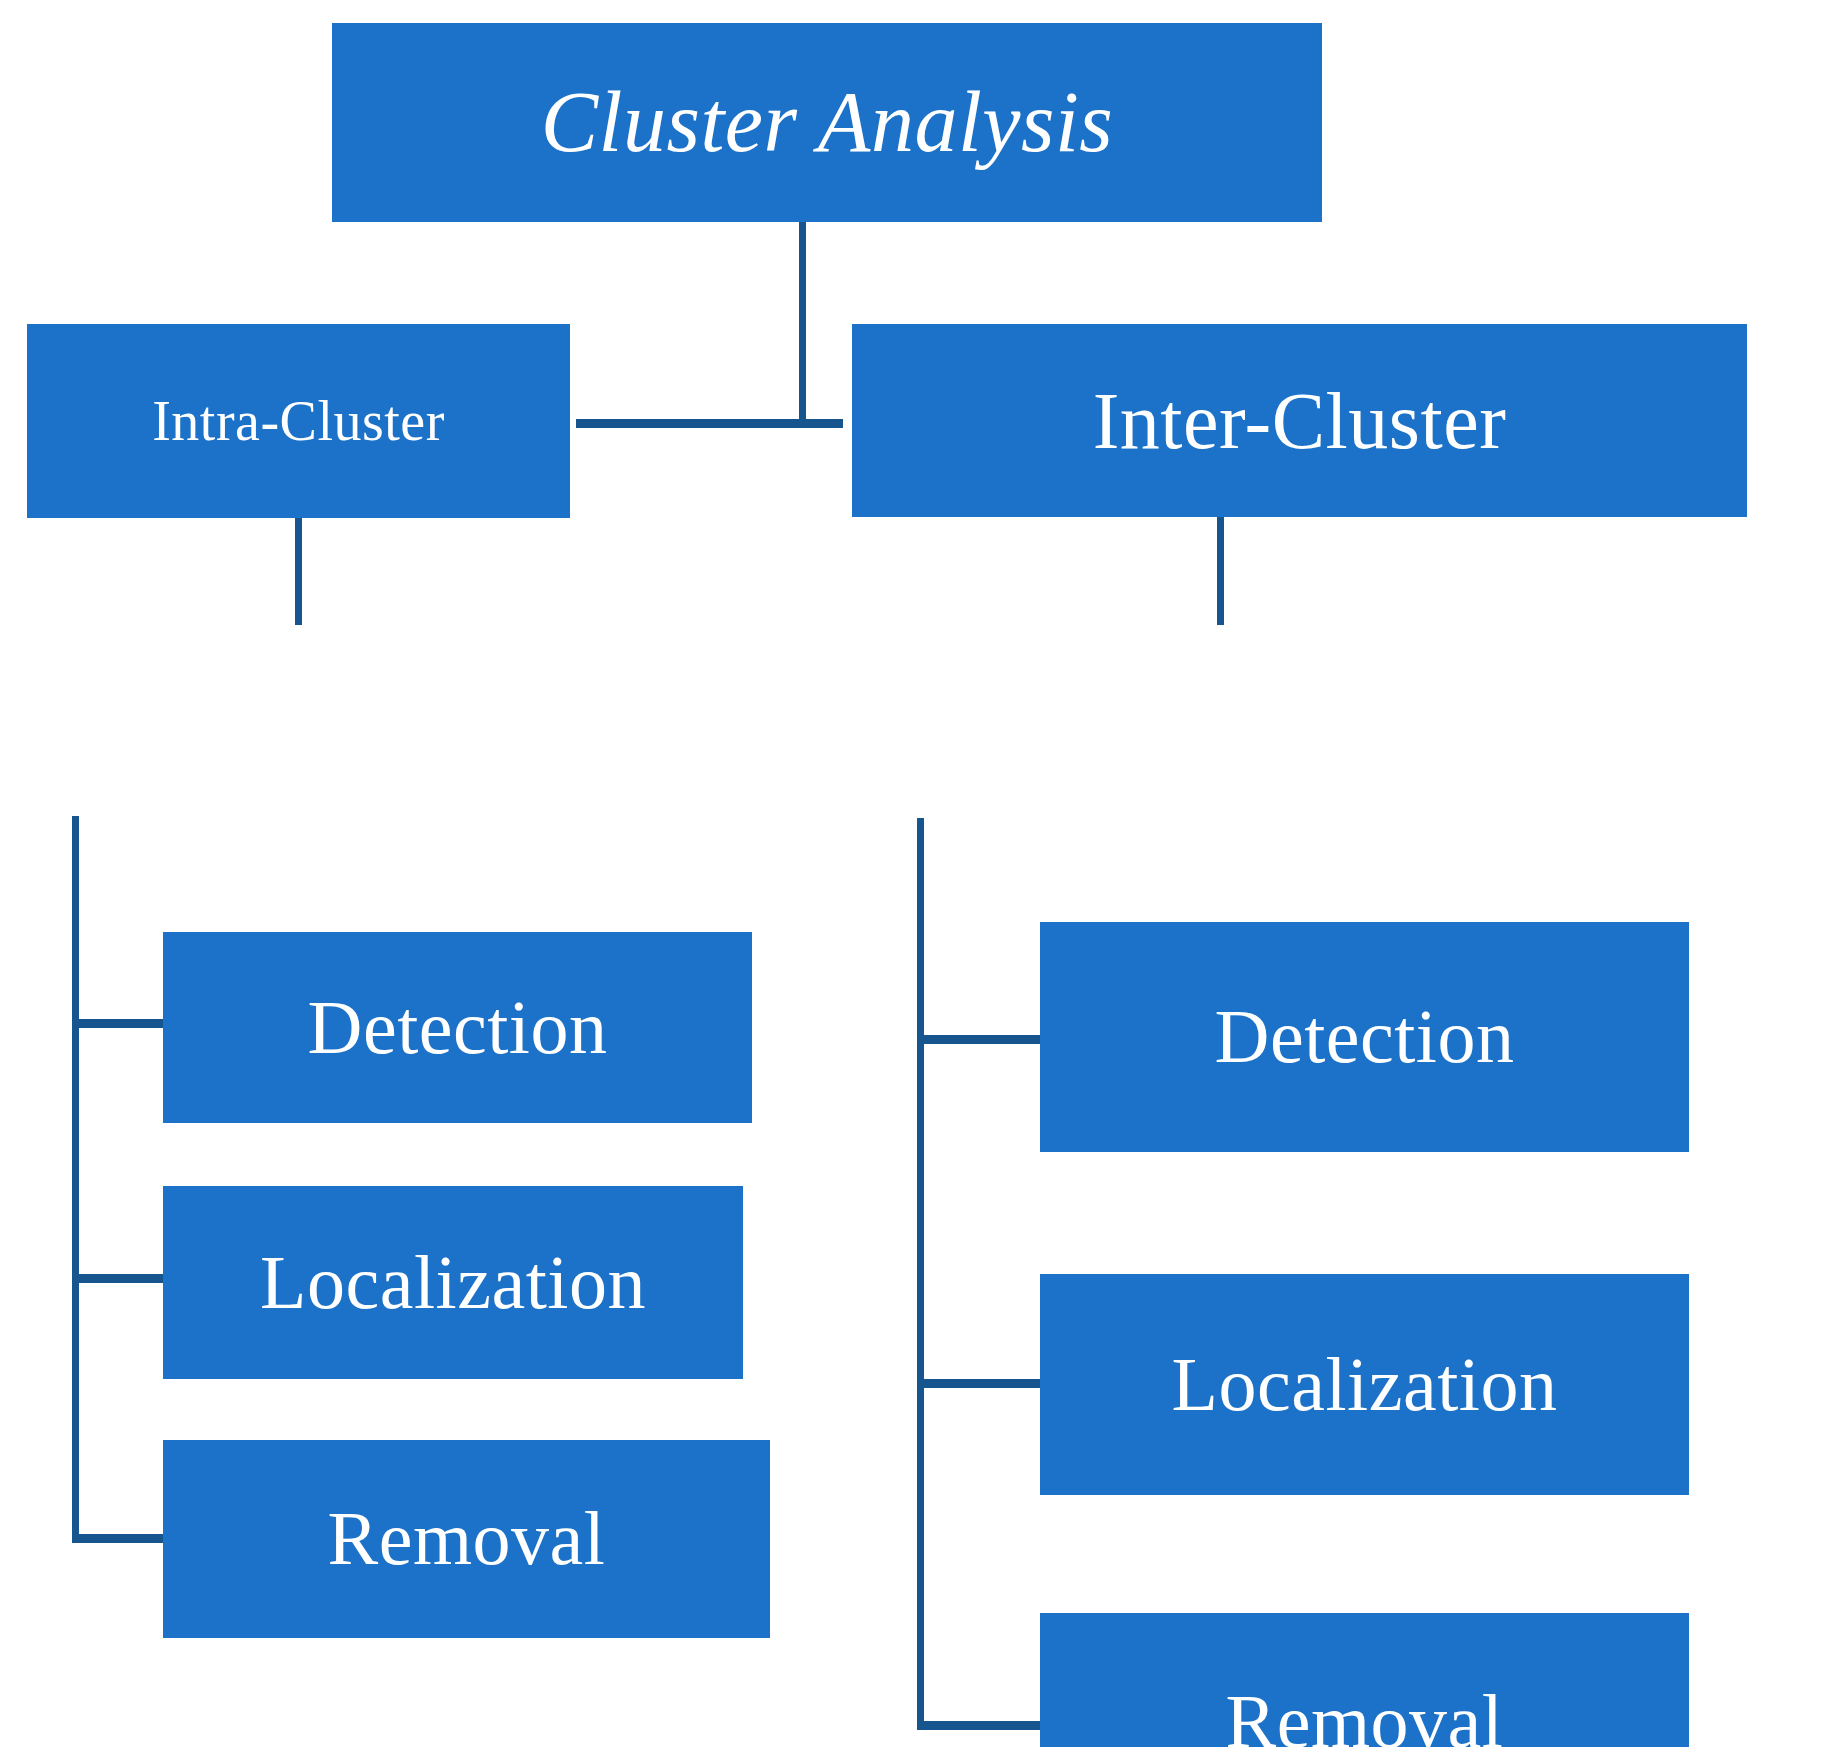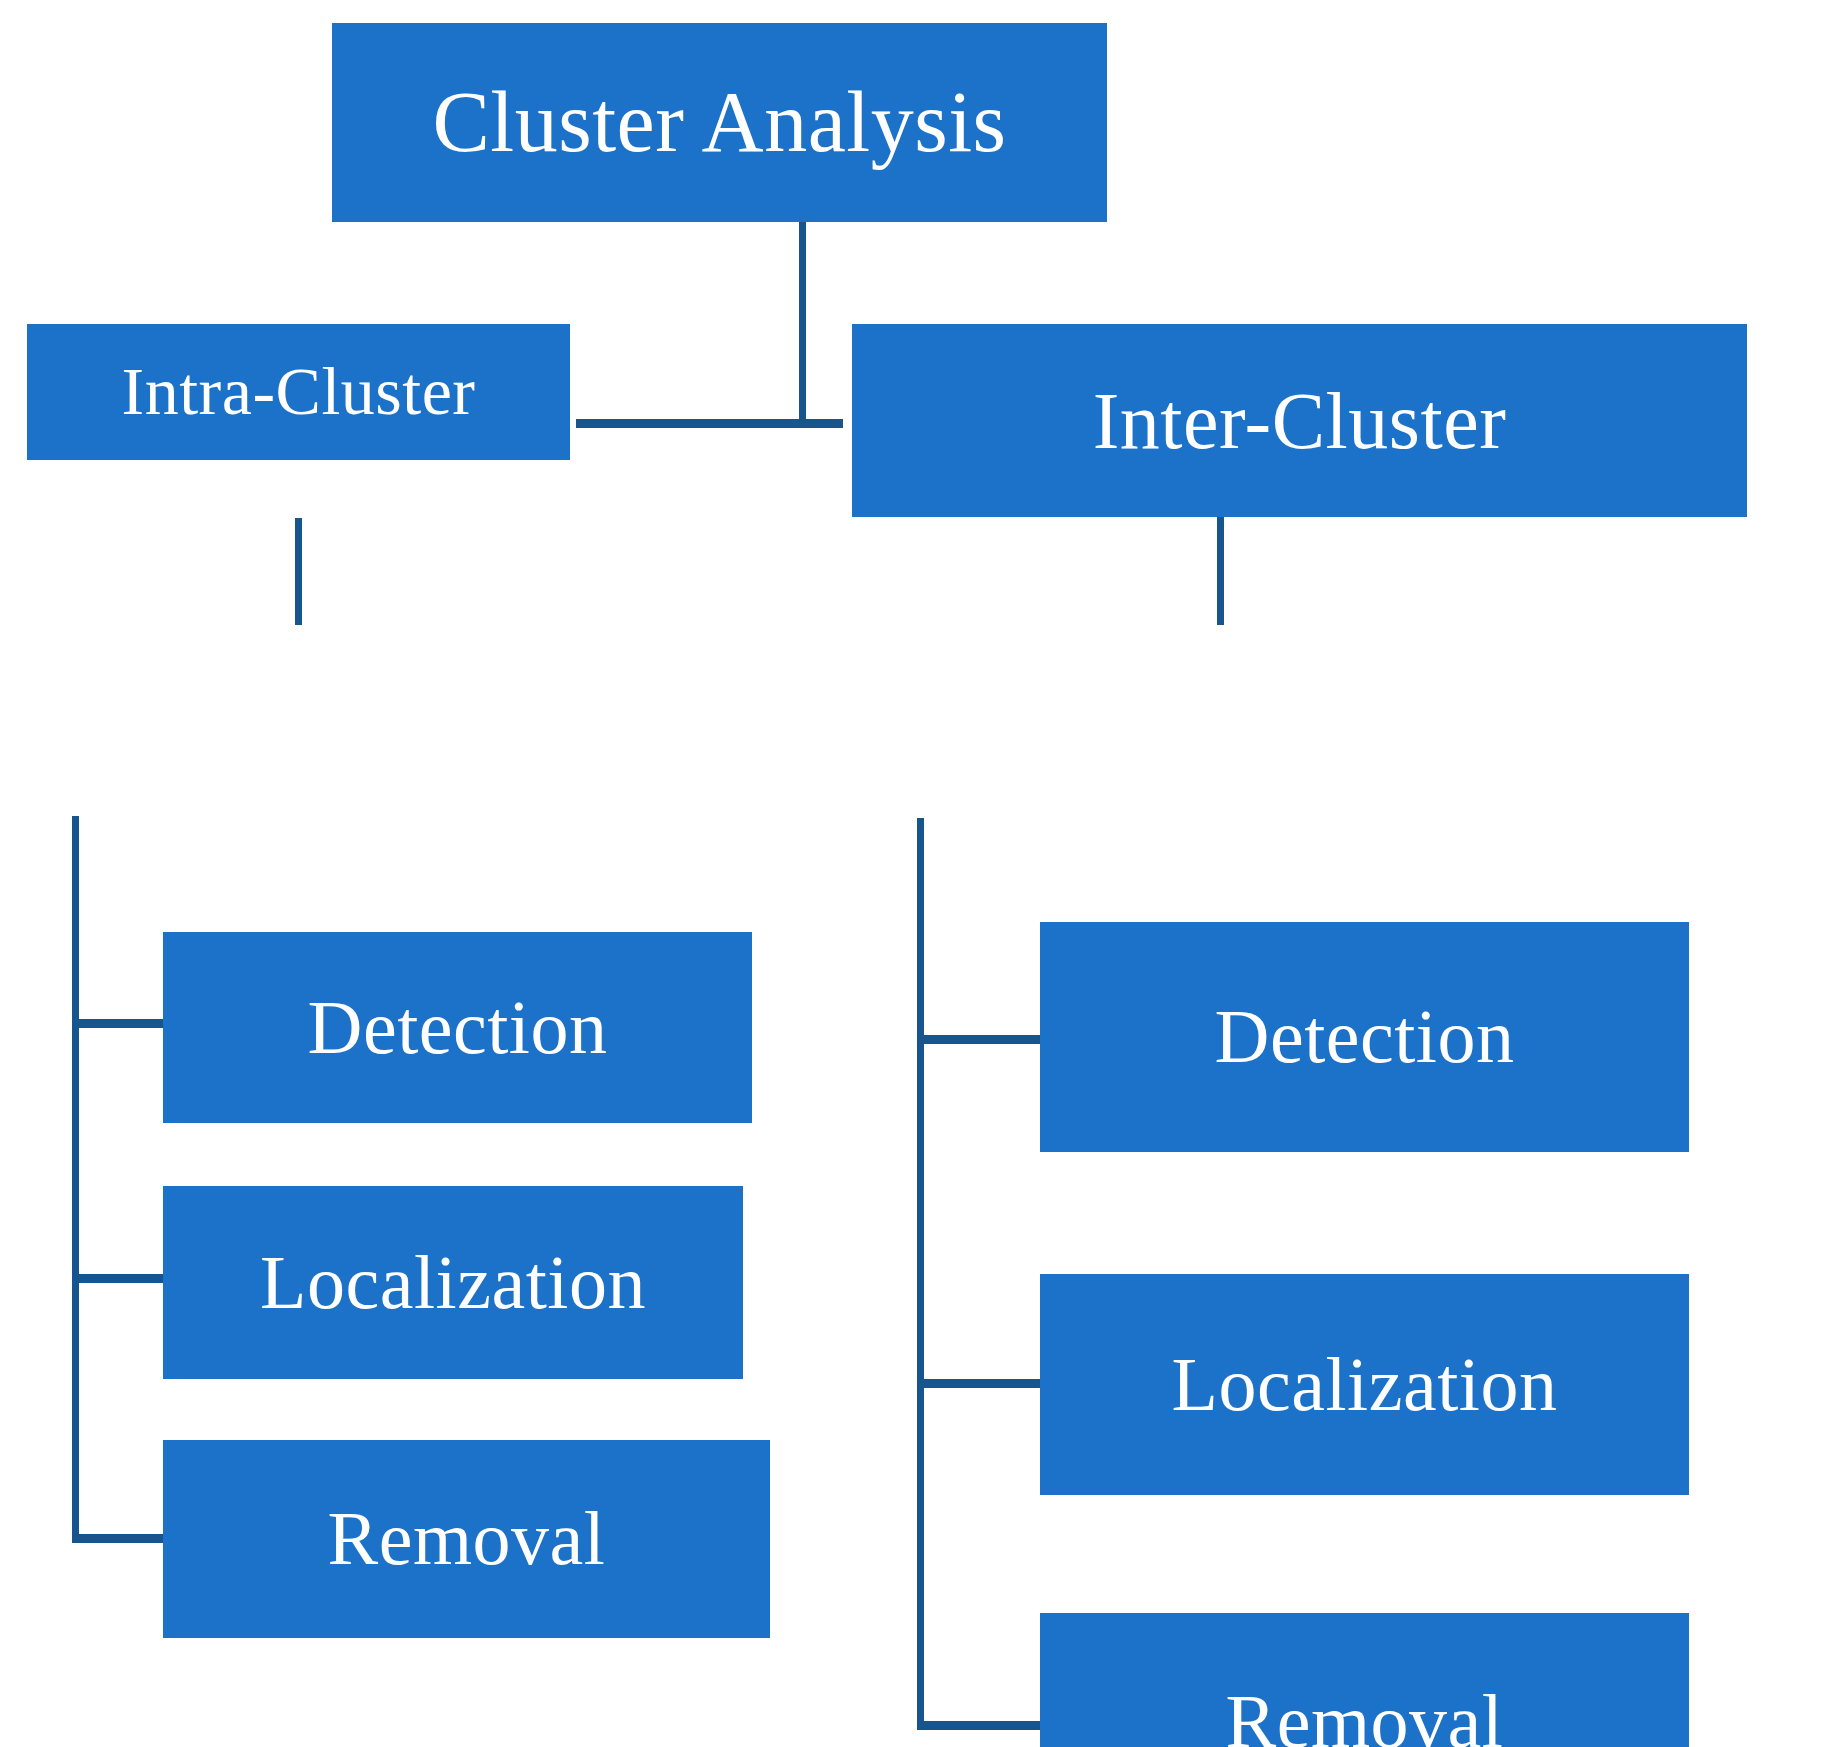--- a/index.html
+++ b/index.html
@@ -35,22 +35,22 @@
   }
   
   .conn {
     position: absolute;
     background: #17558f;
   }
   .conn.v { width: 7px; }
   .conn.h { height: 9px; }
 
   
-  .root        { left: 332px;  top: 23px;   width: 775px; height: 199px; font-size: 86px; }
-  .intra       { left: 27px;   top: 324px;  width: 543px; height: 136px; font-size: 68px; }
+  .root        { left: 332px;  top: 23px;   width: 990px; height: 199px; font-size: 86px; font-style: italic; }
+  .intra       { left: 27px;   top: 324px;  width: 543px; height: 194px; font-size: 56px; }
   .inter       { left: 852px;  top: 324px;  width: 895px; height: 193px; font-size: 80px; }
   .ncn         { left: 25px;   top: 623px;  width: 548px; height: 193px; font-size: 80px; }
   .rss         { left: 846px;  top: 623px;  width: 754px; height: 195px; font-size: 80px; }
 
   .l-detection    { left: 163px; top: 932px;  width: 589px; height: 191px; font-size: 76px; }
   .l-localization { left: 163px; top: 1186px; width: 580px; height: 193px; font-size: 76px; }
   .l-removal      { left: 163px; top: 1440px; width: 607px; height: 198px; font-size: 76px; }
 
   .r-detection    { left: 1040px; top: 922px;  width: 649px; height: 230px; font-size: 76px; }
   .r-localization { left: 1040px; top: 1274px; width: 649px; height: 221px; font-size: 76px; }

